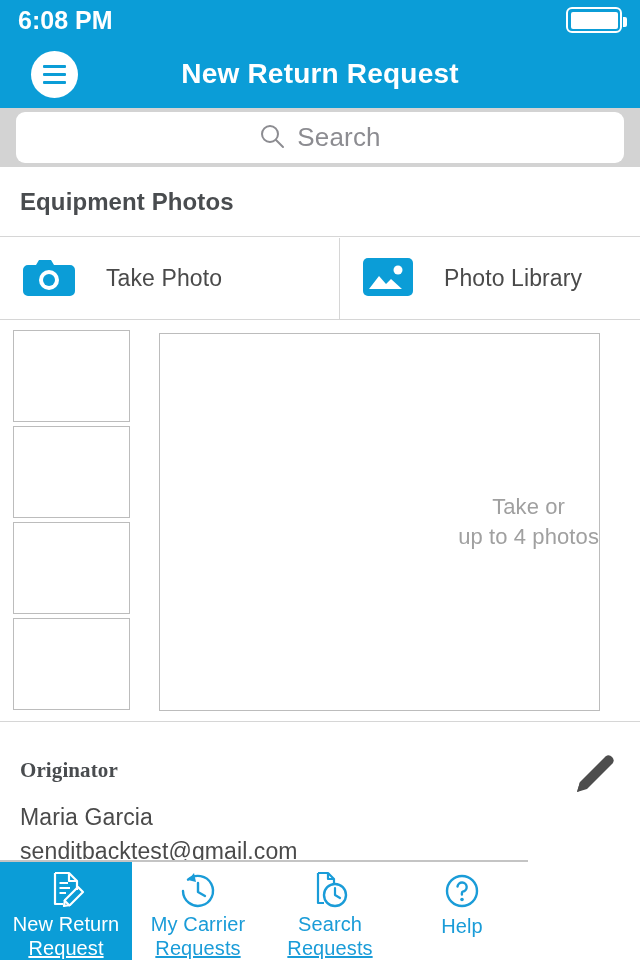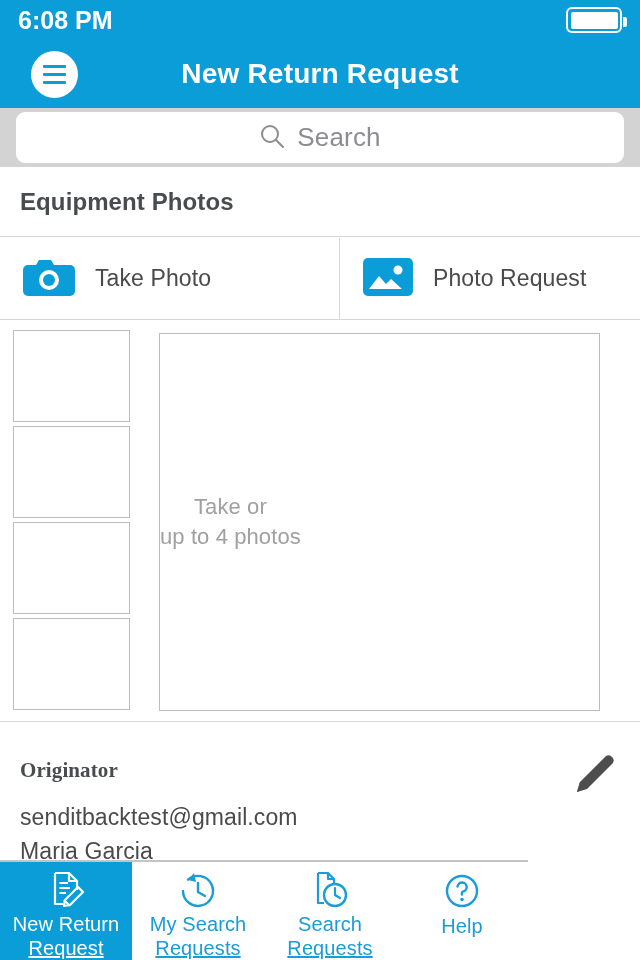--- a/index.html
+++ b/index.html
@@ -188,20 +188,21 @@
     padding-left: 22px;
     cursor: pointer;
     background: #ffffff;
   }
   .photo-action.left  { width: 340px; border-right: 1px solid #d6d6d6; }
   .photo-action.right { width: 300px; }
   .photo-action-label {
     font-size: 23px;
     color: #4a4a4a;
     letter-spacing: 0.1px;
+    margin-left: 11px;
   }
 
   
   .photo-area {
     position: absolute;
     top: 320px; left: 0;
     width: 640px;
     height: 402px;
     background: #ffffff;
     border-bottom: 1px solid #d6d6d6;
@@ -225,21 +226,21 @@
   .photo-preview {
     position: absolute;
     left: 159px;
     top: 13px;
     width: 441px;
     height: 378px;
     border: 1px solid #bcbcbc;
     background: #ffffff;
     display: flex;
     align-items: center;
-    justify-content: flex-start;
+    justify-content: flex-end;
     cursor: pointer;
   }
   .photo-preview-text {
     text-align: center;
     font-size: 22px;
     line-height: 1.35;
     color: #a0a0a0;
     letter-spacing: 0.1px;
   }
 
@@ -373,21 +374,21 @@
       <span class="photo-action-label">Take Photo</span>
     </div>
     <div class="photo-action right">
       <span>
         <svg width="52" height="40" viewBox="0 0 52 40">
           <rect x="1" y="1" width="50" height="38" rx="5" fill="#0b9dd7"></rect>
           <circle cx="36" cy="13" r="4.5" fill="#ffffff"></circle>
           <path d="M7 32l10-13 7 8 5-5 11 10z" fill="#ffffff"></path>
         </svg>
       </span>
-      <span class="photo-action-label">Photo Request</span>
+      <span class="photo-action-label">Photo Library</span>
     </div>
   </div>
 
   <div class="photo-area">
     <div class="thumb-col">
       <div class="thumb"></div>
       <div class="thumb"></div>
       <div class="thumb"></div>
       <div class="thumb"></div>
     </div>
@@ -401,22 +402,22 @@
 
   <div class="originator">
     <span class="originator-title">Originator</span>
     <span class="edit-pencil">
       <svg width="46" height="46" viewBox="0 0 46 46">
         <path d="M35.5 5.5a5 5 0 0 1 7 7L17 38 7 41l3-10L35.5 5.5z" fill="#4d4d4d"></path>
         <path d="M7 41l3-10 4 1 2 5-9 4z" fill="#4d4d4d"></path>
       </svg>
     </span>
     <div class="originator-lines">
+      <div>Maria Garcia</div>
       <div>senditbacktest@gmail.com</div>
-      <div>Maria Garcia</div>
       <div></div>
     </div>
   </div>
 
   <div class="tab-bar">
 
     <div class="tab active">
       <span class="tab-icon">
         <svg width="40" height="40" viewBox="0 0 40 40">
           <path d="M9 3h14l8 8v9" fill="none" stroke="#ffffff" stroke-width="2.2" stroke-linejoin="round"></path>
@@ -437,21 +438,21 @@
 
     <div class="tab">
       <span class="tab-icon">
         <svg width="40" height="40" viewBox="0 0 40 40">
           <path d="M5 21a15 15 0 1 0 5-11.3" fill="none" stroke="#1a9cd8" stroke-width="2.4" stroke-linecap="round"></path>
           <path d="M16 3l-6 7 8 2z" fill="#1a9cd8"></path>
           <path d="M20 13v9l7 4" fill="none" stroke="#1a9cd8" stroke-width="2.4" stroke-linecap="round" stroke-linejoin="round"></path>
         </svg>
       </span>
       <span class="tab-label">
-        <span>My Search</span>
+        <span>My Carrier</span>
         <span class="l2">Requests</span>
       </span>
     </div>
 
     <div class="tab">
       <span class="tab-icon">
         <svg width="40" height="40" viewBox="0 0 40 40">
           <path d="M8 3h10l6 6v5" fill="none" stroke="#1a9cd8" stroke-width="2.2" stroke-linejoin="round"></path>
           <path d="M8 3v30h6" fill="none" stroke="#1a9cd8" stroke-width="2.2" stroke-linejoin="round"></path>
           <path d="M18 3v6h6" fill="none" stroke="#1a9cd8" stroke-width="2.2" stroke-linejoin="round"></path>

